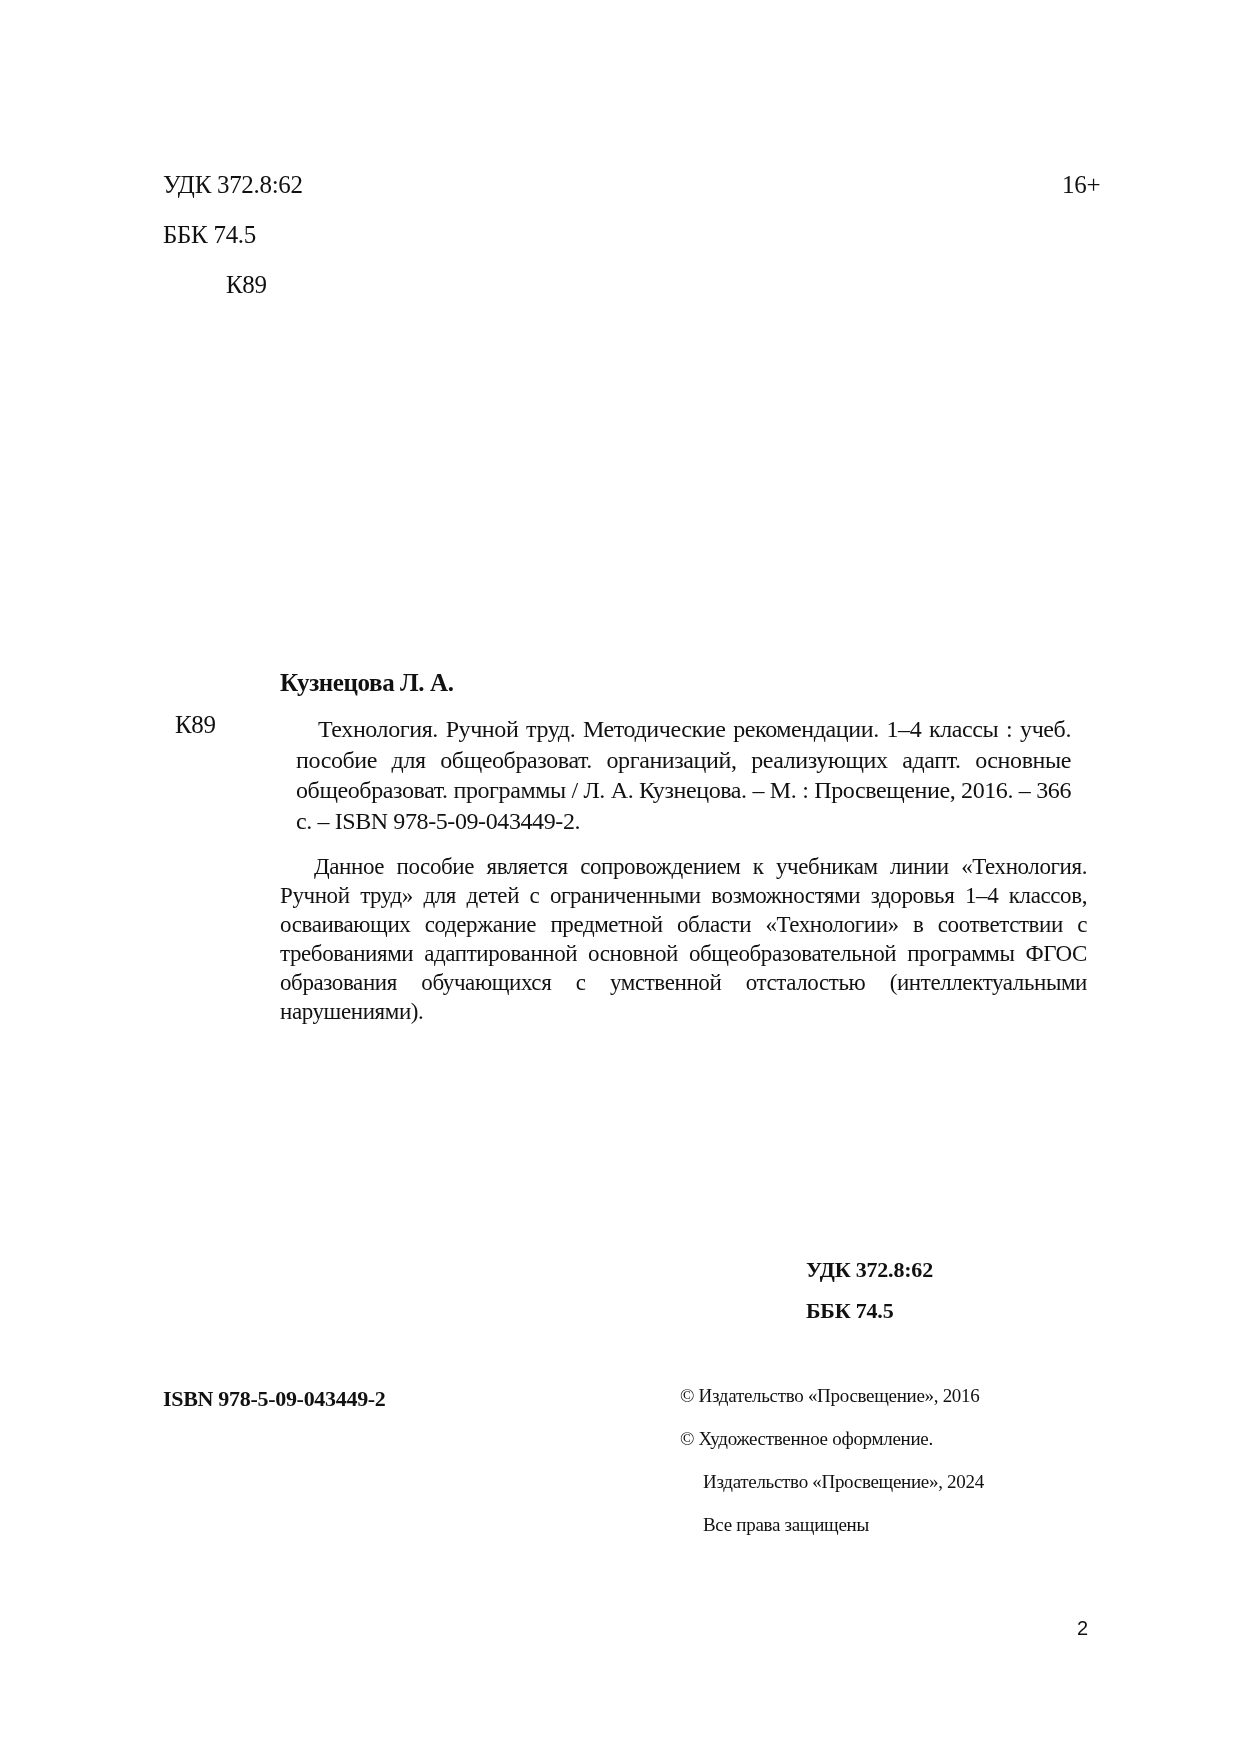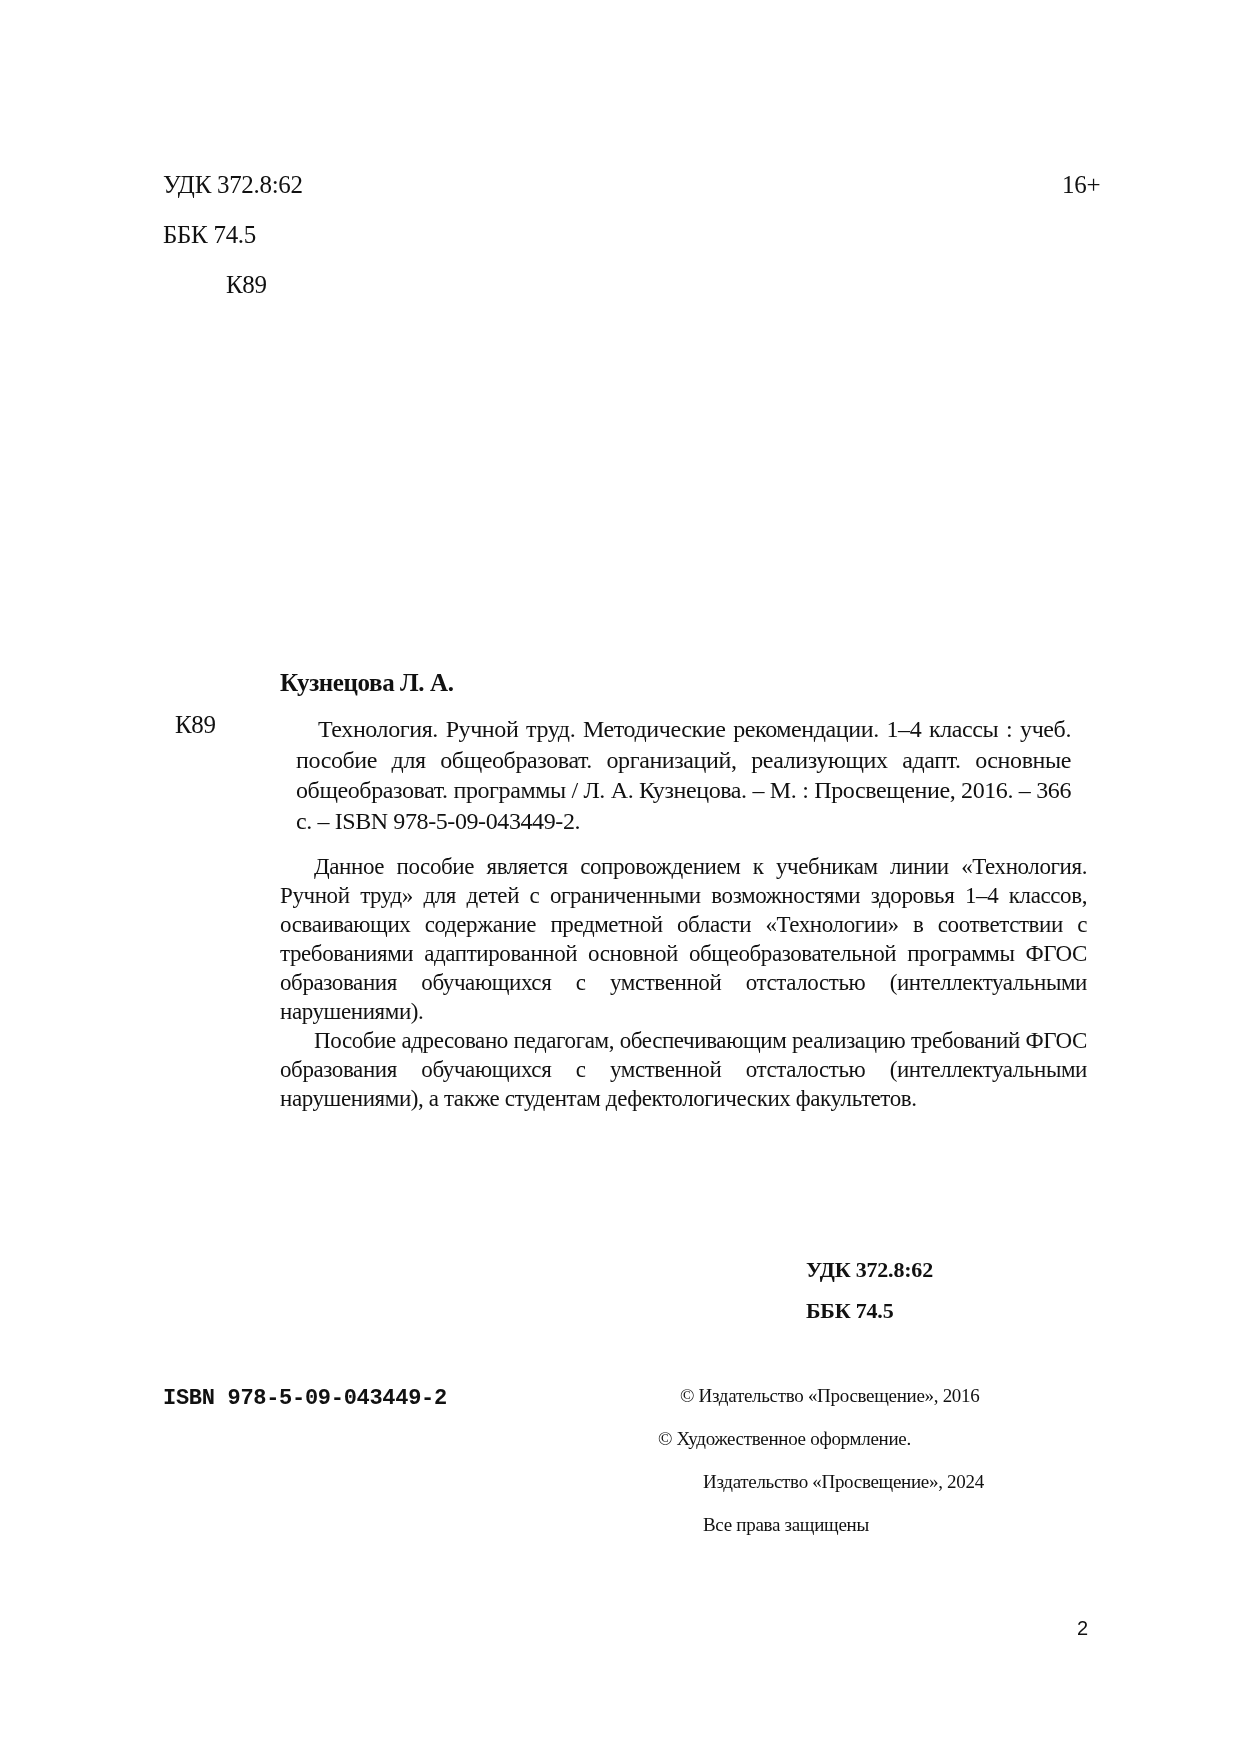--- a/index.html
+++ b/index.html
@@ -47,21 +47,21 @@
       text-align: justify;
       text-indent: 34px;
     }
     .class-codes {
       position: absolute;
       left: 806px;
       font-weight: bold;
       font-size: 22px;
       letter-spacing: -0.2px;
     }
-    .bold-line { font-weight: bold; font-size: 22px; letter-spacing: -0.3px; font-family: Liberation Mono, monospace; }
+    .bold-line { font-weight: bold; font-size: 22px; letter-spacing: -0.3px; }
     .copyright-line { font-size: 19px; letter-spacing: -0.3px; }
     .page-num {
       font-family: "Liberation Sans", "DejaVu Sans", sans-serif;
       font-size: 20px;
     }
   </style>
 </head>
 <body>
 
 <div class="abs top-line" style="left:163px; top:170px;">УДК 372.8:62</div>
@@ -69,26 +69,25 @@
 <div class="abs top-line" style="left:163px; top:220px;">ББК 74.5</div>
 <div class="abs top-line" style="left:226px; top:270px;">К89</div>
 
 <div class="abs top-line" style="left:175px; top:710px;">К89</div>
 
 <div class="main-block">
   <div class="author">Кузнецова Л. А.</div>
   <p class="biblio">Технология. Ручной труд. Методические рекомендации. 1–4 классы : учеб. пособие для общеобразоват. организаций, реализующих адапт. основные общеобразоват. программы / Л. А. Кузнецова. – М. : Просвещение, 2016. – 366 с. – ISBN 978-5-09-043449-2.</p>
   <div class="abstract">
     <p>Данное пособие является сопровождением к учебникам линии «Технология. Ручной труд» для детей с ограниченными возможностями здоровья 1–4 классов, осваивающих содержание предметной области «Технологии» в соответствии с требованиями адаптированной основной общеобразовательной программы ФГОС образования обучающихся с умственной отсталостью (интеллектуальными нарушениями).</p>
-    <p>Пособие адресовано педагогам, обеспечивающим реализацию требований ФГОС образования обучающихся с умственной отсталостью (интеллектуальными нарушениями), а также студентам дефектологических факультетов.</p>
   </div>
 </div>
 
 <div class="class-codes" style="top:1257px;">УДК 372.8:62</div>
 <div class="class-codes" style="top:1298px;">ББК 74.5</div>
 
 <div class="abs bold-line" style="left:163px; top:1386px;">ISBN 978-5-09-043449-2</div>
 <div class="abs copyright-line" style="left:680px; top:1385px;">© Издательство «Просвещение», 2016</div>
-<div class="abs copyright-line" style="left:658px; top:1428px;">© Художественное оформление.</div>
+<div class="abs copyright-line" style="left:680px; top:1428px;">© Художественное оформление.</div>
 <div class="abs copyright-line" style="left:703px; top:1471px;">Издательство «Просвещение», 2024</div>
 <div class="abs copyright-line" style="left:703px; top:1514px;">Все права защищены</div>
 
 <div class="abs page-num" style="left:1077px; top:1617px;">2</div>
 
 </body></html>

